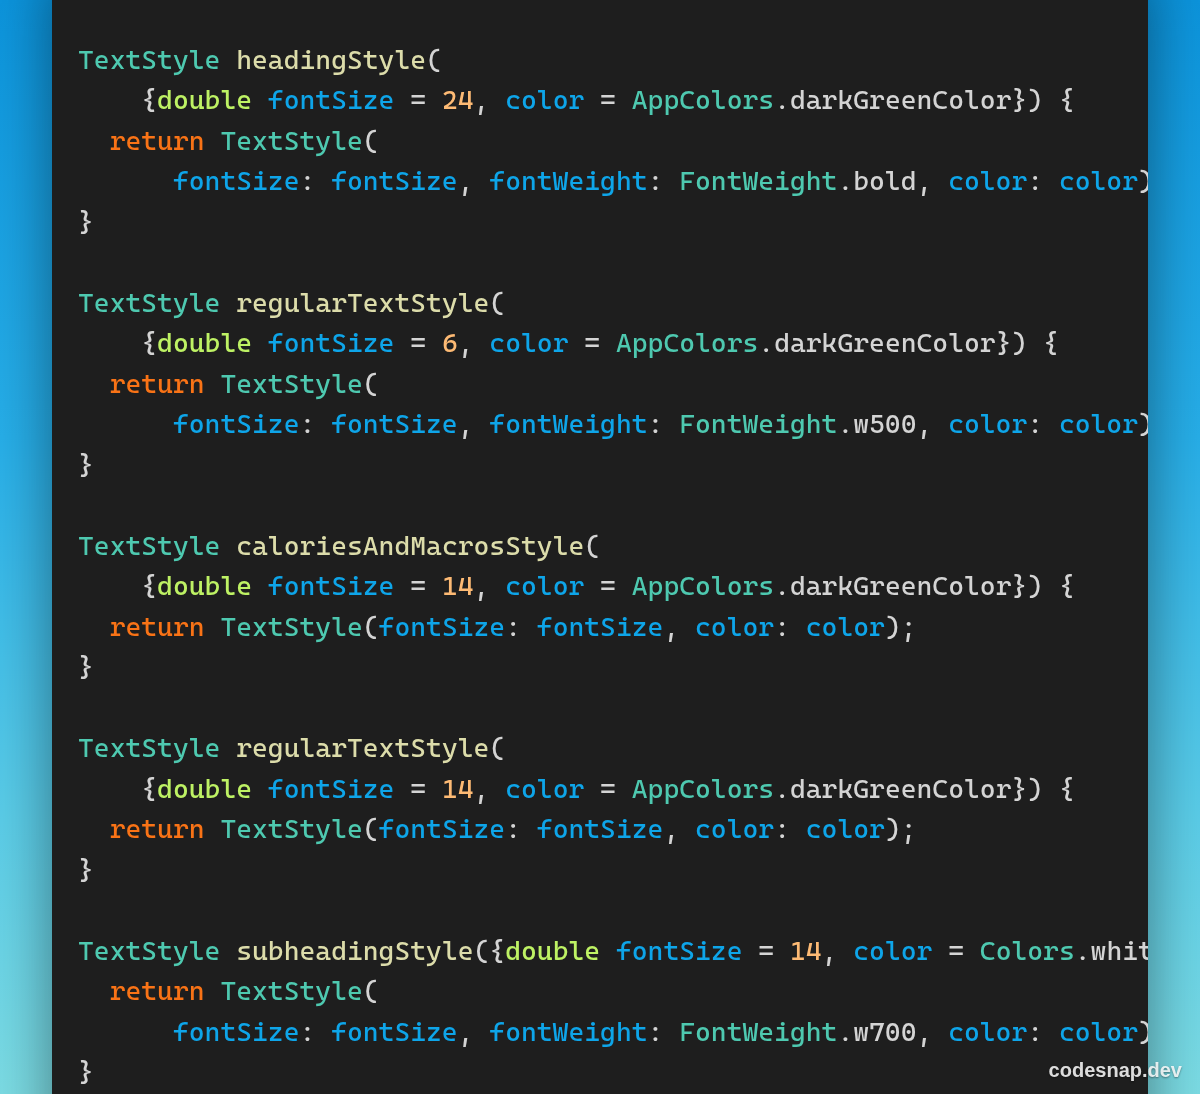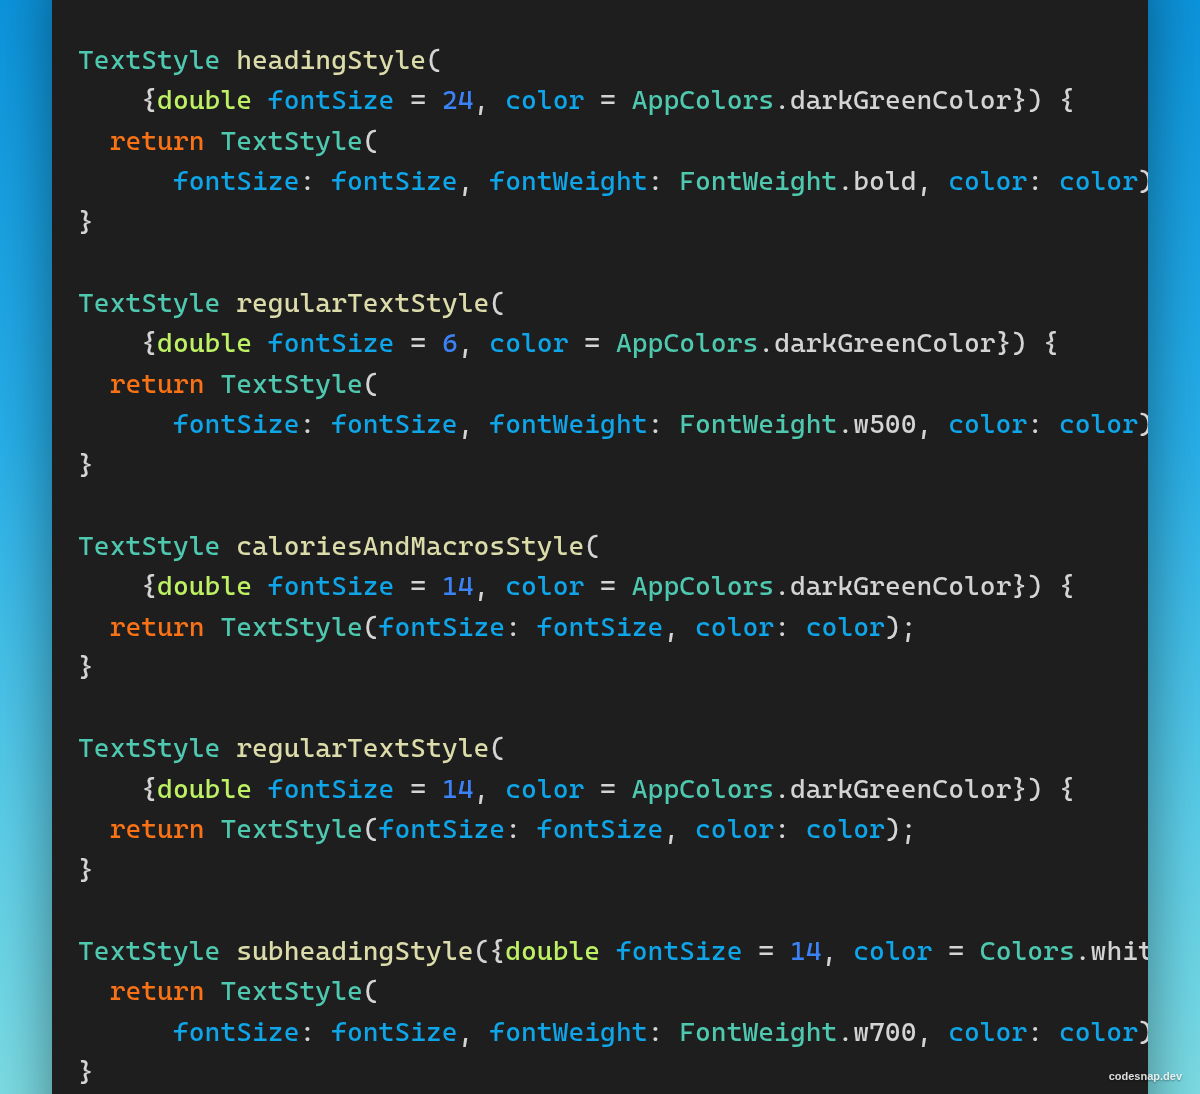--- a/index.html
+++ b/index.html
@@ -41,29 +41,29 @@
     font-size: 27px;
     line-height: 1.5;
     color: #d4d4d4;
     white-space: pre;
     font-family: ui-monospace, "SF Mono", "Cascadia Code", Menlo, Consolas, monospace;
   }
   .tok-type { color: #4ec9b0; }          
   .tok-fn { color: #dcdcaa; }            
   .tok-kw-type { color: #bef264; }       
   .tok-param { color: #0ea5e9; }         
-  .tok-num { color: #3b82f6; }           
+  .tok-num { color: #fdba74; }           
   .tok-kw { color: #f97316; }          
   .watermark {
     position: absolute;
     right: 18px;
     bottom: 12px;
     color: rgba(255,255,255,0.85);
     font-family: -apple-system, BlinkMacSystemFont, "Segoe UI", sans-serif;
-    font-size: 11px;
+    font-size: 20px;
     font-weight: 600;
     text-shadow: 0 1px 2px rgba(0,0,0,0.4);
   }
 </style>
 </head>
 <body>
 
 <div class="window">
   <div class="titlebar">
     <div class="dot red"></div>

